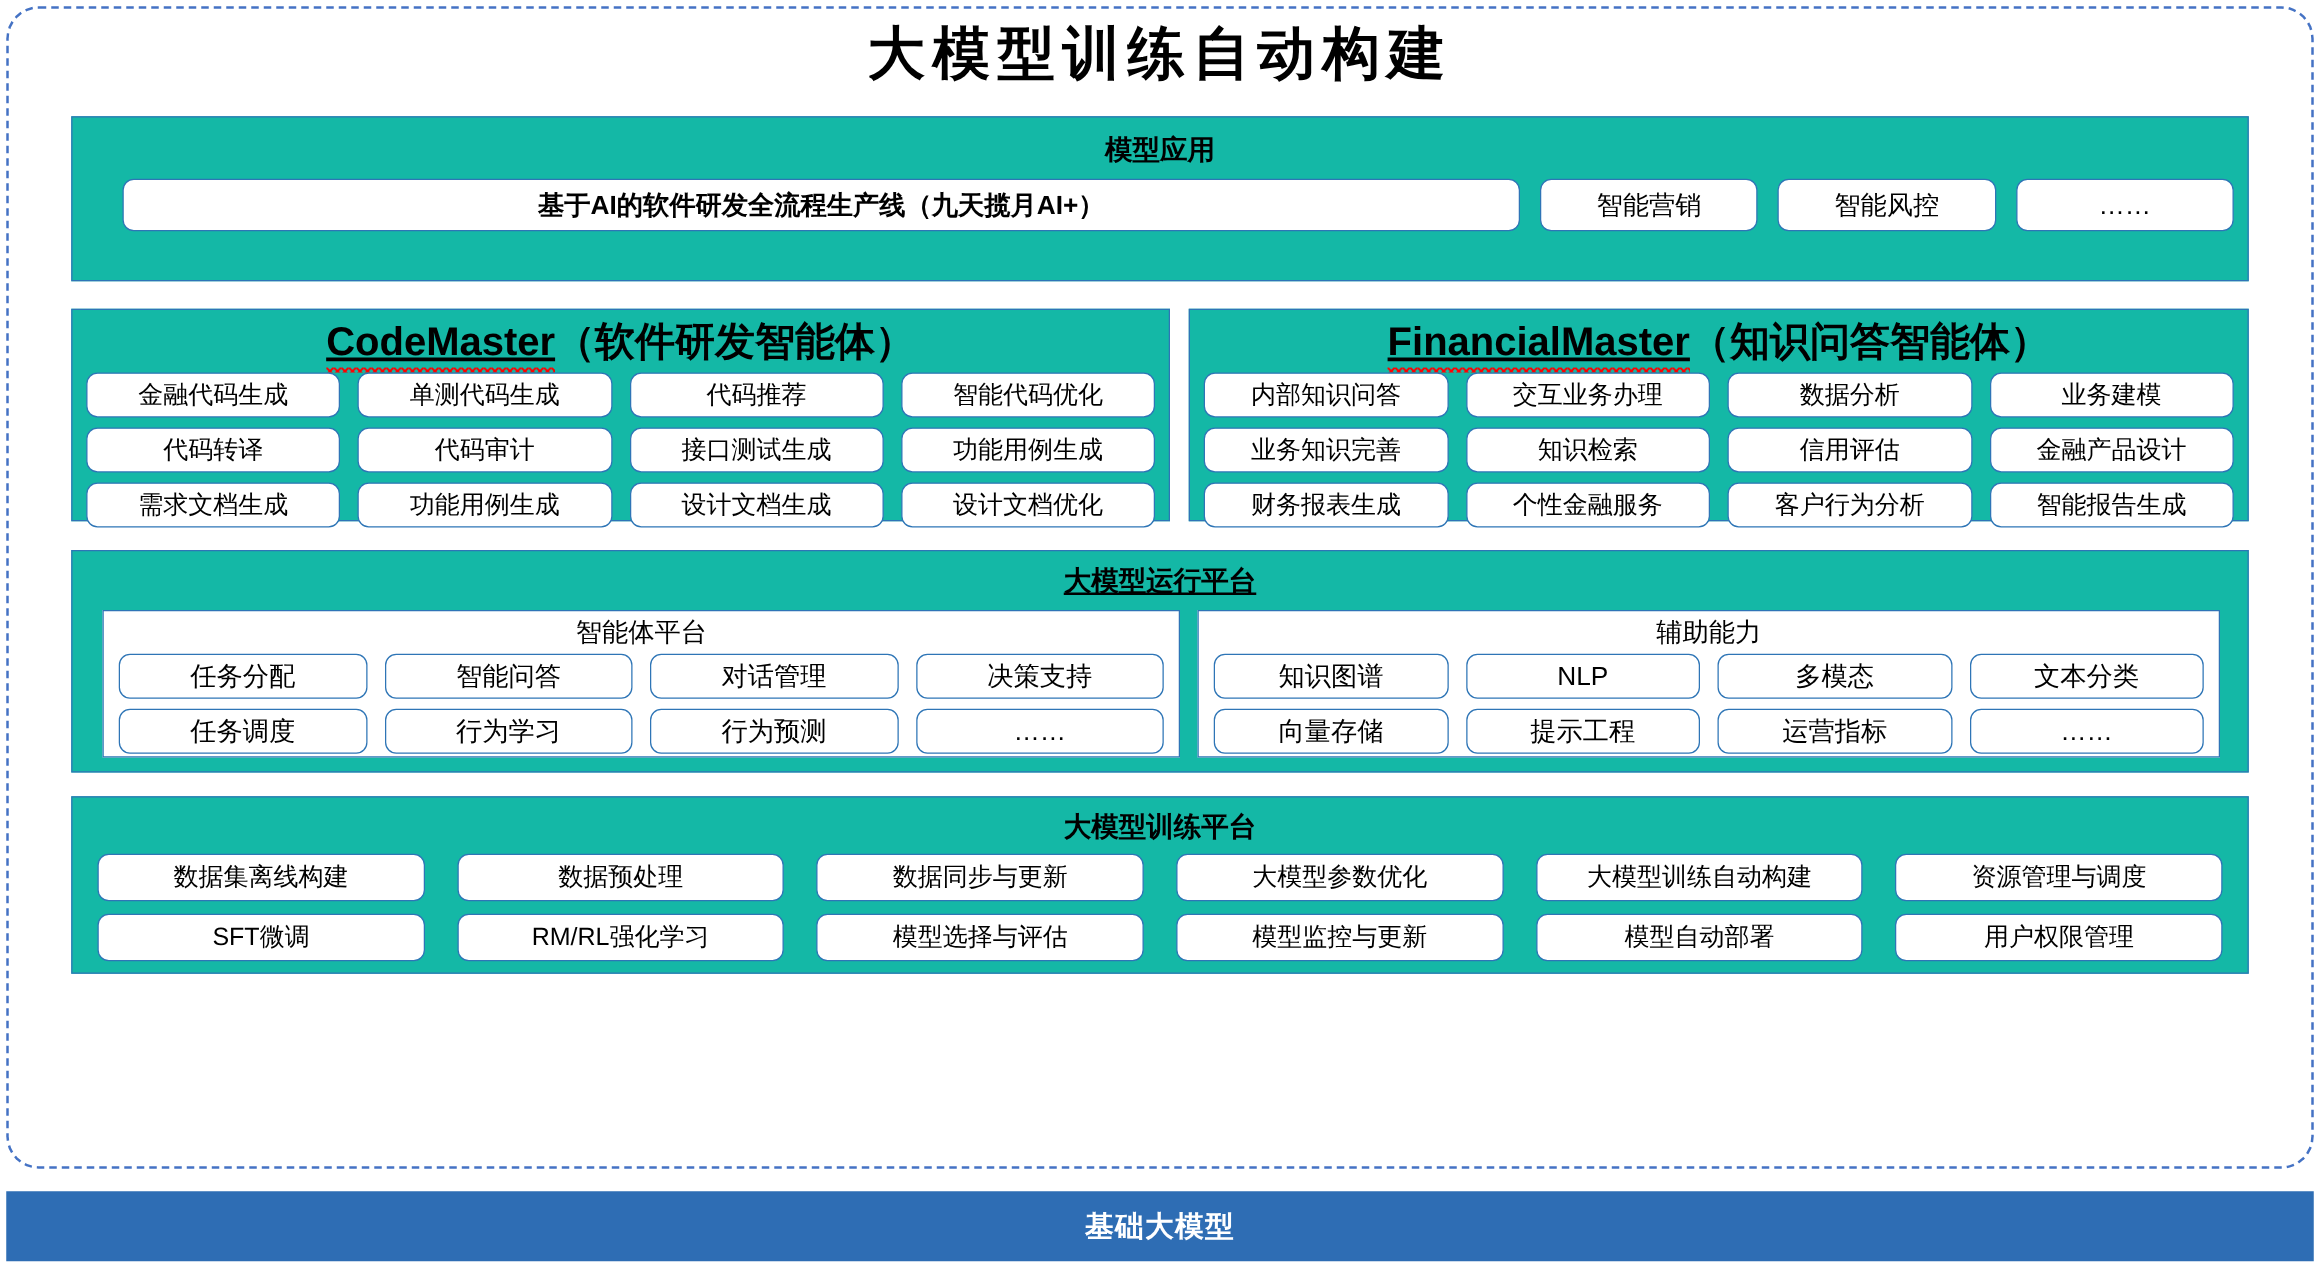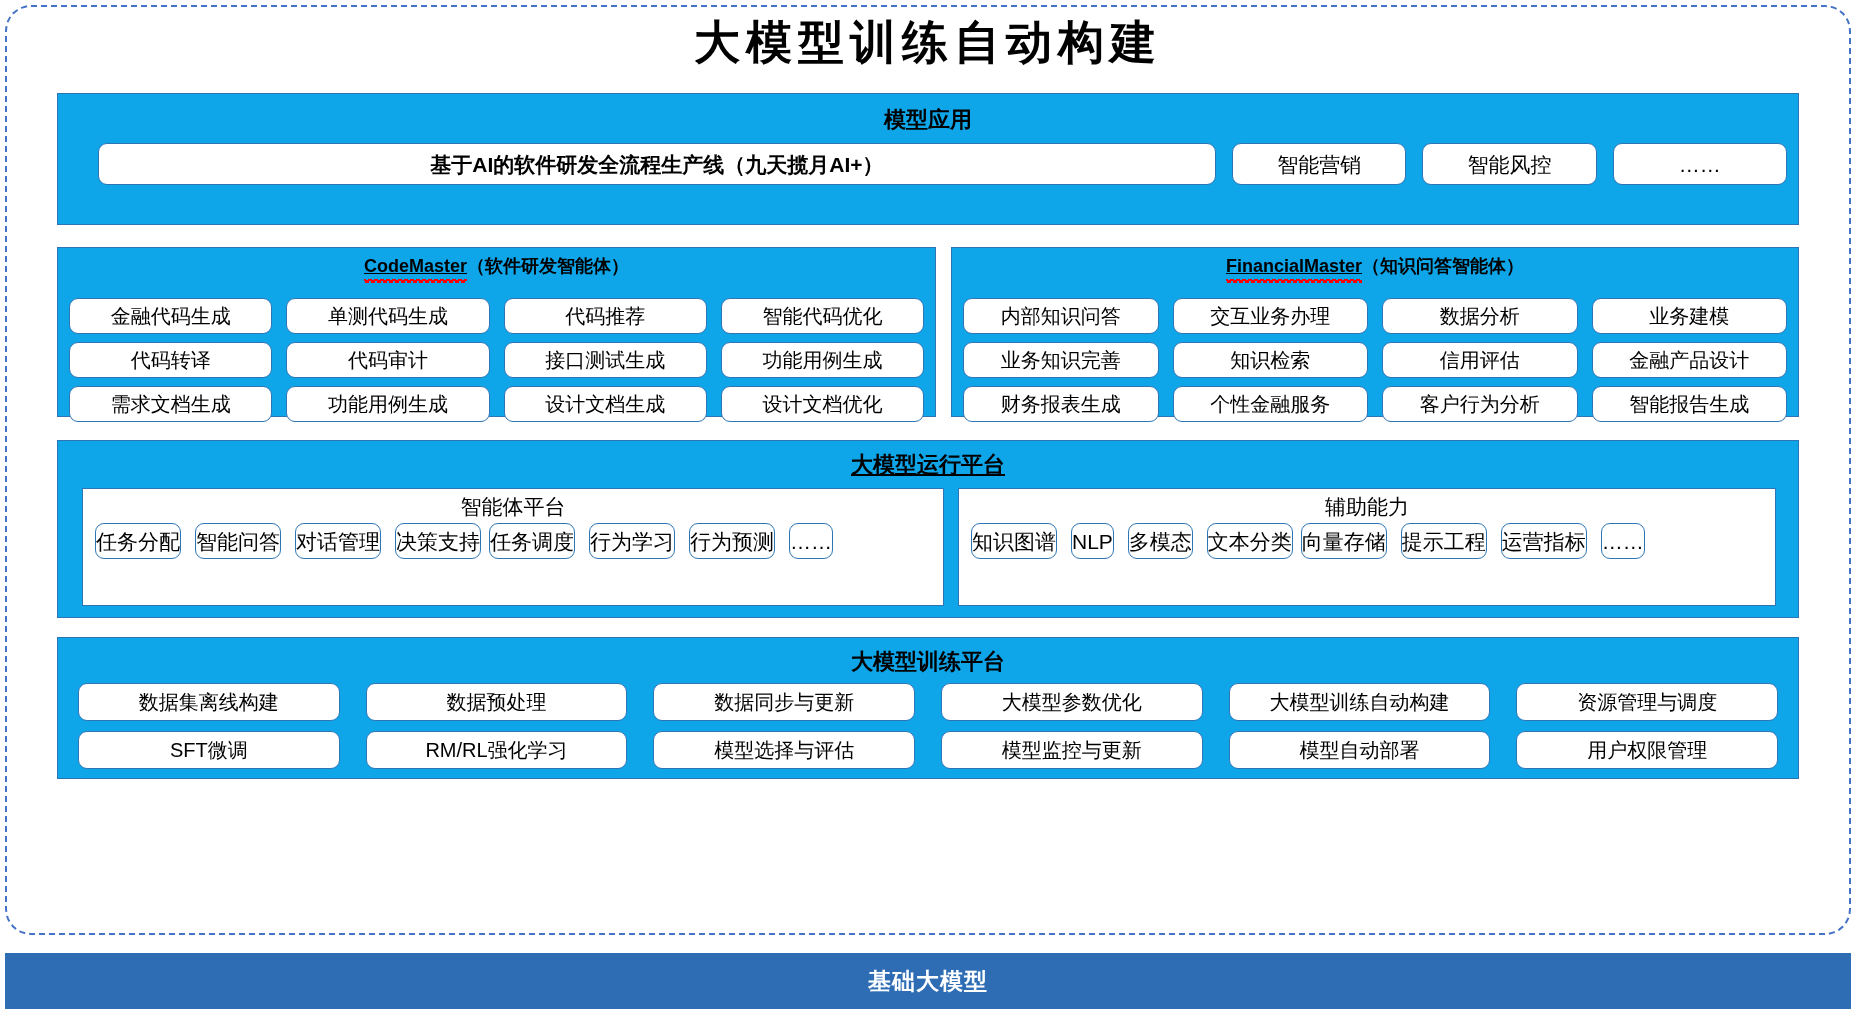--- a/index.html
+++ b/index.html
@@ -31,21 +31,21 @@
     font-weight:700;
     letter-spacing:6px;
     line-height:1.1;
     color:#000;
   }
   
   .panel{
     position:absolute;
     box-sizing:border-box;
     border:1.6px solid #2E75B6;
-    background:#0ea5e9;
+    background:#14b8a6;
   }
   .panel-heading{
     text-align:center;
     font-weight:700;
     font-size:22px;
     color:#000;
     line-height:1;
   }
   .sub-panel{
     position:absolute;
@@ -88,21 +88,21 @@
     position:absolute;left:13px;top:49px;width:1716px;
     display:flex;gap:16px;
   }
   #app-main-pill{flex:0 0 1118px;height:42px;font-weight:700;font-size:21px;margin-left:27px;}
   #app-row .small-pill{flex:1 1 0;height:42px;}
   
   #codemaster-panel{left:57px;top:247px;width:879px;height:170px;}
   #financialmaster-panel{left:951px;top:247px;width:848px;height:170px;}
   .agent-title{
     text-align:center;
-    font-size:18px;
+    font-size:32px;
     font-weight:700;
     margin-top:9px;
     line-height:1;
   }
   .agent-title .spell{
     text-decoration:underline;
     text-decoration-color:#000;
     position:relative;
     padding-bottom:2px;
   }
@@ -124,21 +124,21 @@
   }
   .agent-grid .row > .pill{height:36px;font-size:20px;}
   
   #runtime-panel{left:57px;top:440px;width:1742px;height:178px;}
   #runtime-panel .panel-heading{margin-top:13px;text-decoration:underline;}
   #agent-platform{left:24px;top:47px;width:862px;height:118px;}
   #aux-ability{left:900px;top:47px;width:818px;height:118px;}
   .sub-panel .sub-heading{margin-top:7px;}
   .sub-grid{
     position:absolute;left:12px;right:12px;top:34px;
-    display:flex;flex-direction:row;gap:8px;
+    display:flex;flex-direction:column;gap:8px;
   }
   .sub-grid .row > .pill{height:36px;}
   
   #train-panel{left:57px;top:637px;width:1742px;height:142px;}
   #train-panel .panel-heading{margin-top:13px;}
   #train-grid{
     position:absolute;left:20px;right:20px;top:45px;
     display:flex;flex-direction:column;gap:10px;
   }
   #train-grid .row{gap:26px;}

